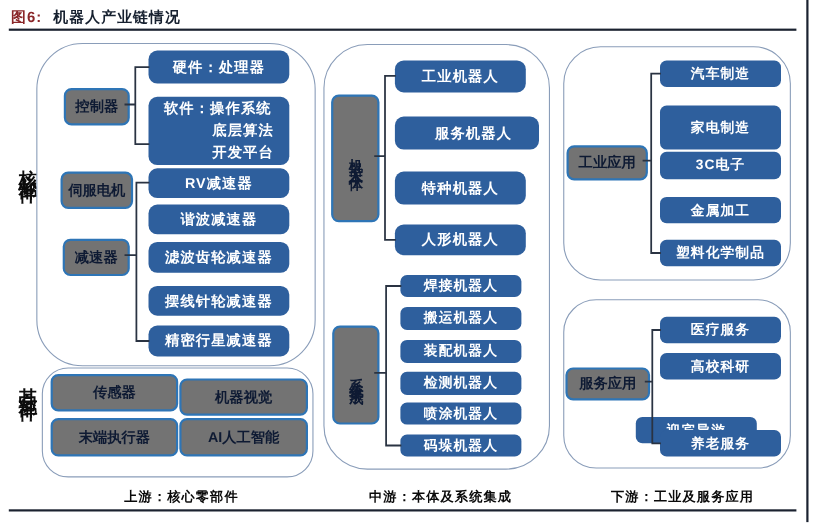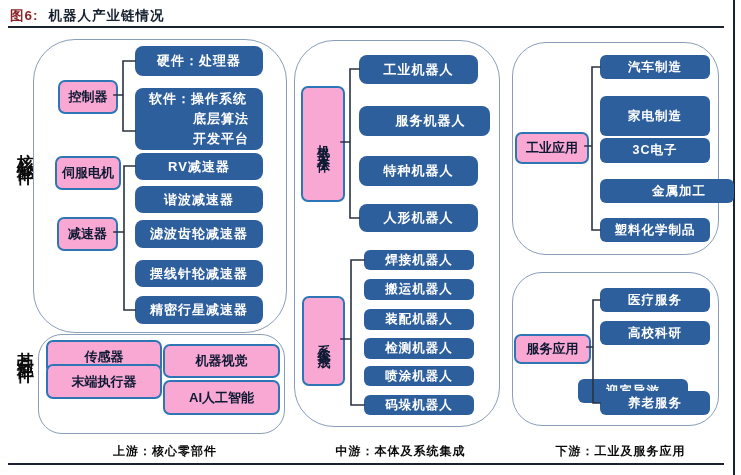--- a/index.html
+++ b/index.html
@@ -14,21 +14,21 @@
   .rule-v { position:absolute; left:733px; top:0; width:2px; height:475px; background:#1b2230; }
 
   .container { position:absolute; background:#fff; border:1.6px solid #8a9db9; }
   .nbox {
     position:absolute; background:#2e5f9d; color:#ffffff; font-weight:bold;
     font-size:13px; letter-spacing:1px; border-radius:8px;
     display:flex; align-items:center; justify-content:center; text-align:center;
   }
   .nbox.sm { font-size:12.5px; border-radius:6px; }
   .wbox {
-    position:absolute; background:#f9a8d4; border:2px solid #2e75b6; border-radius:7px;
+    position:absolute; background:#737373; border:2px solid #2e75b6; border-radius:7px;
     color:#0e1a33; font-weight:bold; font-size:13px;
     display:flex; align-items:center; justify-content:center; text-align:center;
   }
   .vtext { writing-mode:vertical-rl; text-orientation:upright; letter-spacing:4px; }
   .side-label {
     position:absolute; font-weight:bold; font-size:17px; color:#0c0c0c;
     writing-mode:vertical-rl; text-orientation:upright; letter-spacing:5px;
   }
   .software-inner { text-align:left; line-height:20px; letter-spacing:1px; }
   .software-inner .indent { padding-left:44px; }
@@ -70,21 +70,21 @@
   <div class="nbox" style="left:135px; top:153px; width:128px; height:27px;">RV减速器</div>
   <div class="nbox" style="left:135px; top:186px; width:128px; height:27px;">谐波减速器</div>
   <div class="nbox" style="left:135px; top:220px; width:128px; height:28px;">滤波齿轮减速器</div>
   <div class="nbox" style="left:135px; top:260px; width:128px; height:27px;">摆线针轮减速器</div>
   <div class="nbox" style="left:135px; top:296px; width:128px; height:28px;">精密行星减速器</div>
 
   <div class="side-label" style="left:14px; top:338px; height:90px;">其它部件</div>
   <div class="container" style="left:38px; top:334px; width:245px; height:98px; border-radius:24px;"></div>
   <div class="wbox" style="left:46px; top:340px; width:112px; height:30px;">传感器</div>
   <div class="wbox" style="left:163px; top:344px; width:113px; height:30px;">机器视觉</div>
-  <div class="wbox" style="left:46px; top:364px; width:112px; height:31px;">末端执行器</div>
+  <div class="wbox" style="left:46px; top:380px; width:112px; height:31px;">末端执行器</div>
   <div class="wbox" style="left:163px; top:380px; width:113px; height:31px;">AI人工智能</div>
 
   <div class="container" style="left:294px; top:40px; width:204px; height:385px; border-radius:40px;"></div>
 
   <div class="wbox" style="left:301px; top:86px; width:40px; height:112px;">
     <span class="vtext">机器人本体</span>
   </div>
   <div class="nbox" style="left:359px; top:55px; width:119px; height:29px;">工业机器人</div>
   <div class="nbox" style="left:359px; top:106px; width:119px; height:30px;padding-left:12px;">服务机器人</div>
   <div class="nbox" style="left:359px; top:156px; width:119px; height:30px;">特种机器人</div>
@@ -98,21 +98,21 @@
   <div class="nbox sm" style="left:364px; top:309px; width:110px; height:21px;">装配机器人</div>
   <div class="nbox sm" style="left:364px; top:338px; width:110px; height:21px;">检测机器人</div>
   <div class="nbox sm" style="left:364px; top:366px; width:110px; height:20px;">喷涂机器人</div>
   <div class="nbox sm" style="left:364px; top:395px; width:110px; height:20px;">码垛机器人</div>
 
   <div class="container" style="left:512px; top:42px; width:205px; height:211px; border-radius:34px;"></div>
   <div class="wbox" style="left:515px; top:132px; width:70px; height:28px;">工业应用</div>
   <div class="nbox sm" style="left:600px; top:55px; width:110px; height:24px;">汽车制造</div>
   <div class="nbox sm" style="left:600px; top:96px; width:110px; height:40px;">家电制造</div>
   <div class="nbox sm" style="left:600px; top:138px; width:110px; height:25px;">3C电子</div>
-  <div class="nbox sm" style="left:600px; top:179px; width:110px; height:24px;padding-left:24px;">金属加工</div>
+  <div class="nbox sm" style="left:600px; top:179px; width:110px; height:24px;">金属加工</div>
   <div class="nbox sm" style="left:600px; top:218px; width:110px; height:24px;">塑料化学制品</div>
 
   <div class="container" style="left:512px; top:272px; width:205px; height:152px; border-radius:30px;"></div>
   <div class="wbox" style="left:514px; top:334px; width:73px; height:26px;">服务应用</div>
   <div class="nbox sm" style="left:600px; top:288px; width:110px; height:24px;">医疗服务</div>
   <div class="nbox sm" style="left:600px; top:321px; width:110px; height:24px;">高校科研</div>
   <div class="nbox sm" style="left:578px; top:359px; width:110px; height:24px;margin-top:20px;">迎宾导游</div>
   <div class="nbox sm" style="left:600px; top:391px; width:110px; height:24px;">养老服务</div>
 
   <svg class="overlay" width="741" height="475" viewBox="0 0 741 475">

